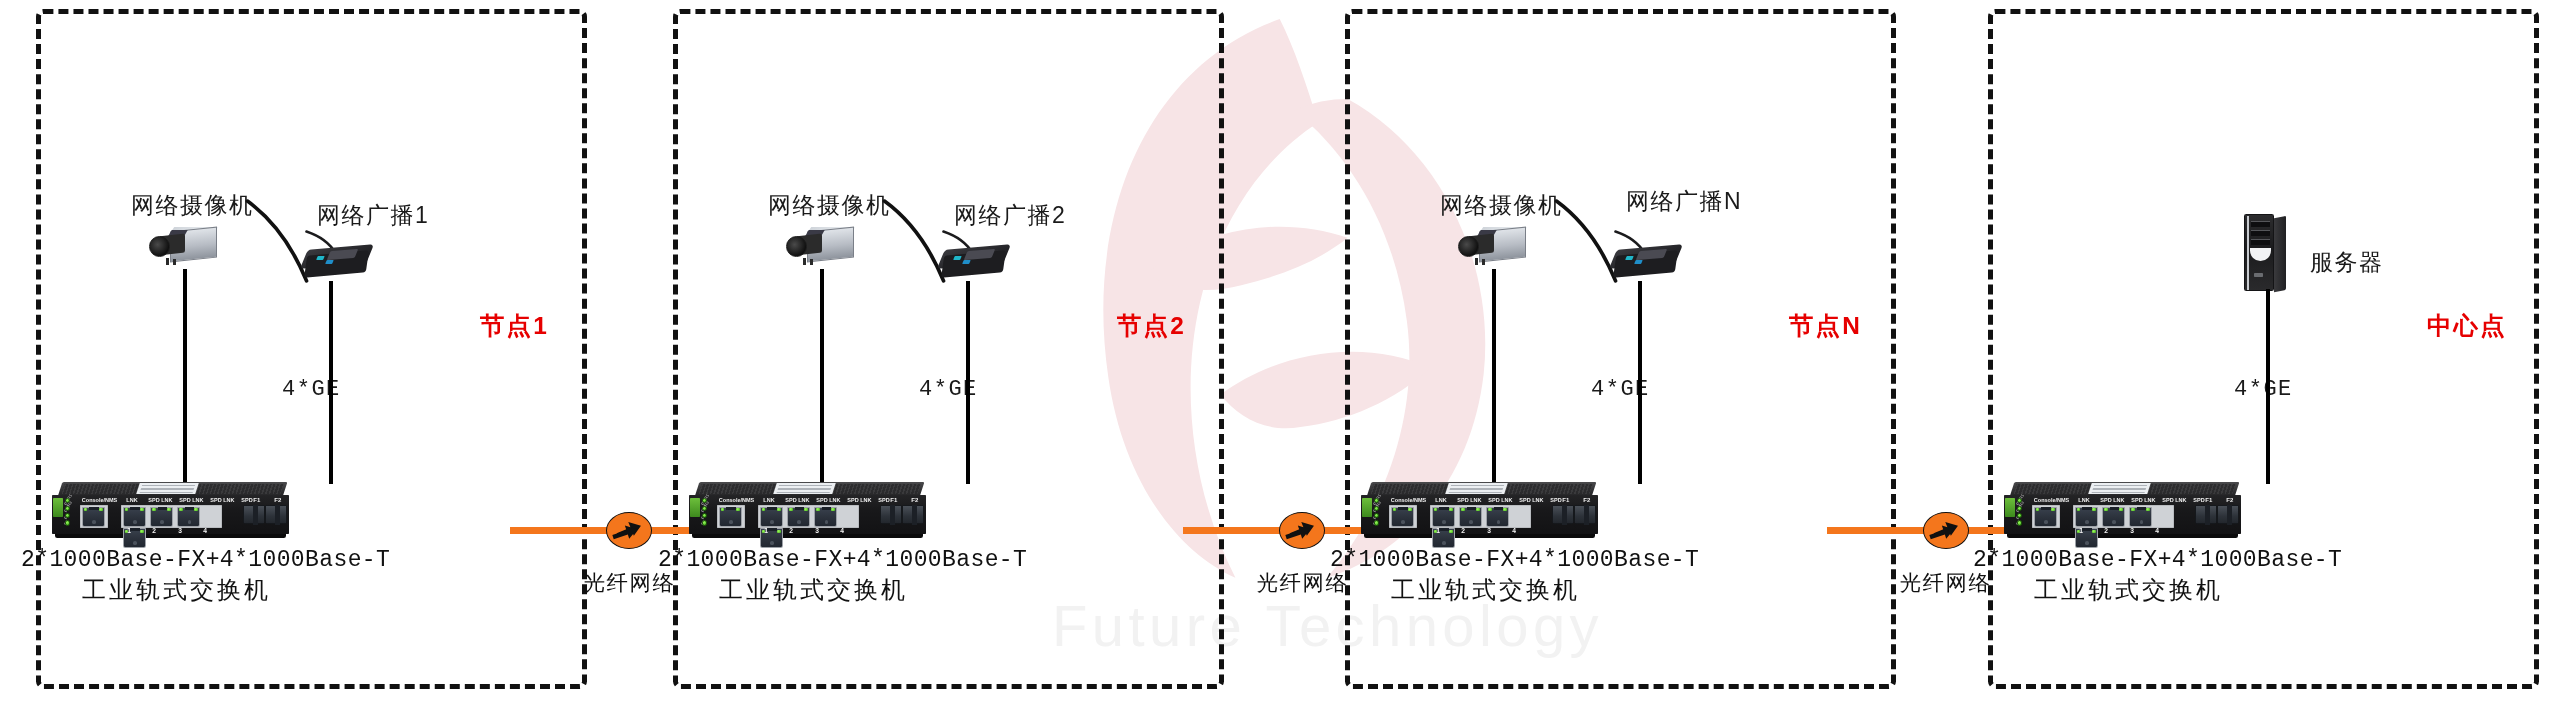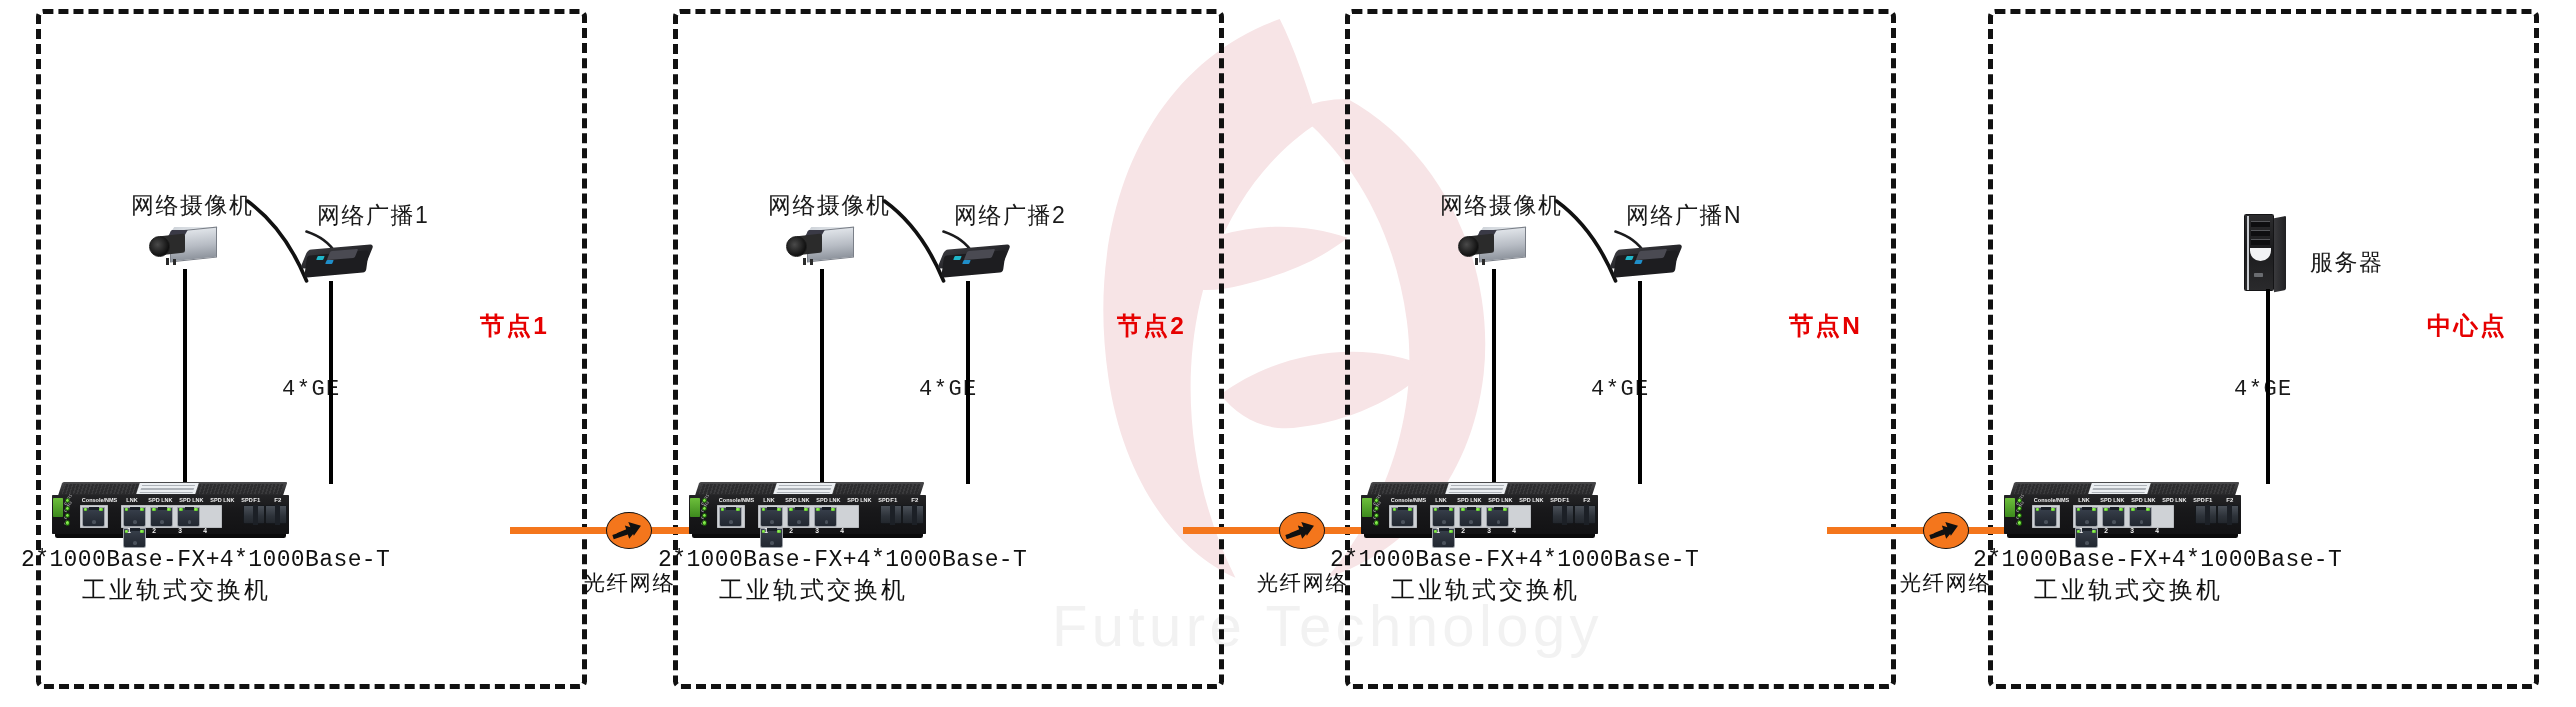--- a/index.html
+++ b/index.html
@@ -617,21 +617,21 @@
 
     <div class="caption" style="left:-15px; top:537px; width:311px;">
       <div class="l1">2*1000Base-FX+4*1000Base-T</div>
       <div class="l2">工业轨式交换机</div>
     </div>
   </div>
 
   <div class="node" style="left:1345px; width:551px;">
 
     <div class="lbl lbl-cn" style="left:95px; top:181px;">网络摄像机</div>
-    <div class="lbl lbl-cn" style="left:281px; top:191px;">网络广播N</div>
+    <div class="lbl lbl-cn" style="left:281px; top:177px;">网络广播N</div>
     <div class="node-tag" style="left:444px; top:301px;">节点N</div>
     <div class="lbl lbl-mono" style="left:246px; top:368px;">4*GE</div>
 
     <div class="cam" style="left:112px; top:217px;">
       <div class="top"></div>
         <div class="body"></div>
       <div class="hood"></div>
         <div class="lensbar"></div>
         <div class="lens"></div>
       <div class="foot"></div>

